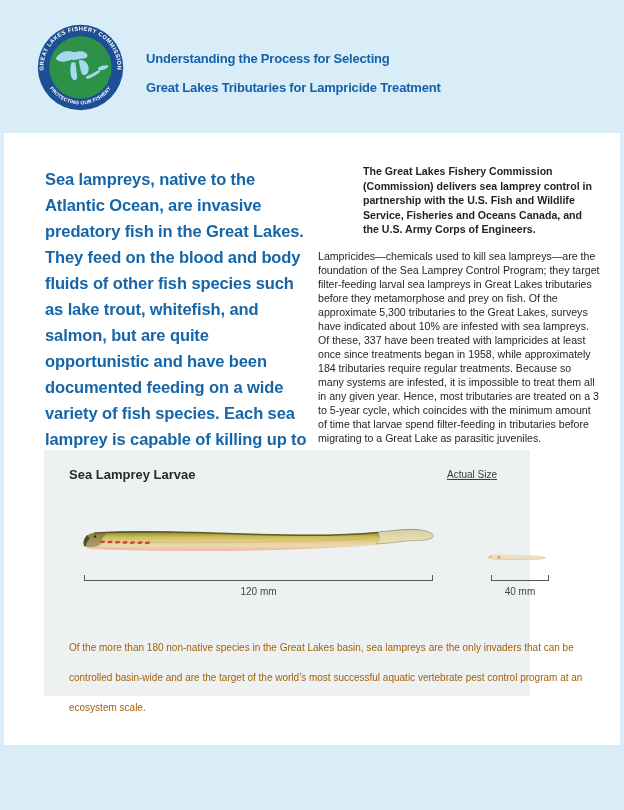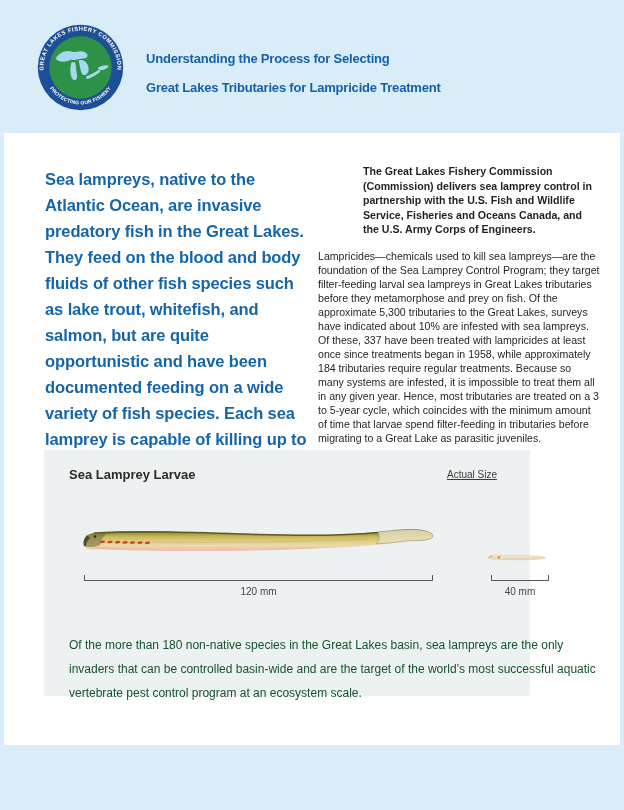--- a/index.html
+++ b/index.html
@@ -29,22 +29,22 @@
   .fig-size-label { position:absolute; right:33px; top:19px; font-size:10px; color:#3b3b3b;text-decoration:underline; }
   .larva-large { position:absolute; left:34px; top:76px; width:360px; height:36px; }
   .larva-small { position:absolute; left:442px; top:100px; width:62px; height:14px; }
   .scalebar { position:absolute; height:6px; border-left:1px solid #58585a;
               border-right:1px solid #58585a; border-bottom:1px solid #58585a; }
   .scalebar-long  { left:40px;  top:125px; width:349px; }
   .scalebar-short { left:447px; top:125px; width:58px; }
   .scale-label { position:absolute; font-size:10px; color:#464646; text-align:center; top:136px; }
   .scale-label-long  { left:40px;  width:349px; }
   .scale-label-short { left:447px; width:58px; }
-  .fig-caption { position:absolute; left:25px; top:183px; width:534px; font-size:12px;
-                 color:#14532d; line-height:24px; }
+  .fig-caption { position:absolute; left:25px; top:183px; width:534px; font-size:10px;
+                 color:#a16207; line-height:30px; }
 
   
   .footer { position:absolute; left:0; top:745px; width:624px; height:65px; background:#d9edf8; }
 </style>
 </head>
 <body>
 
 <svg width="0" height="0" style="position:absolute" aria-hidden="true">
   <defs>
     <symbol id="gflc-logo-sym" viewBox="0 0 100 100">

